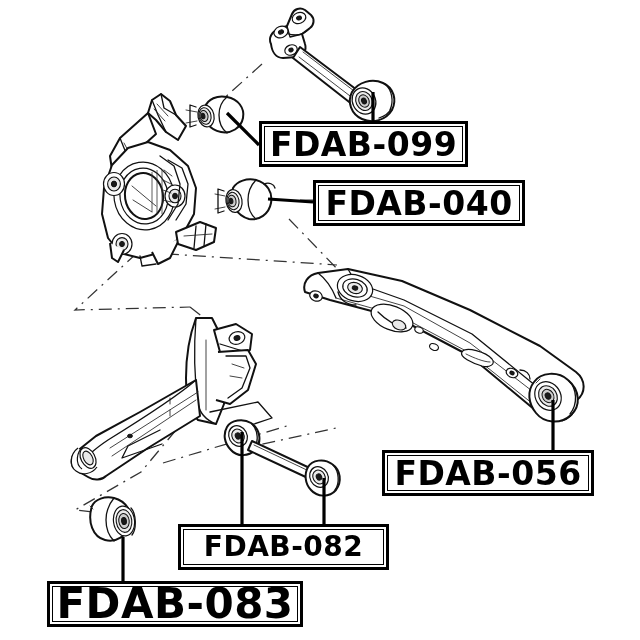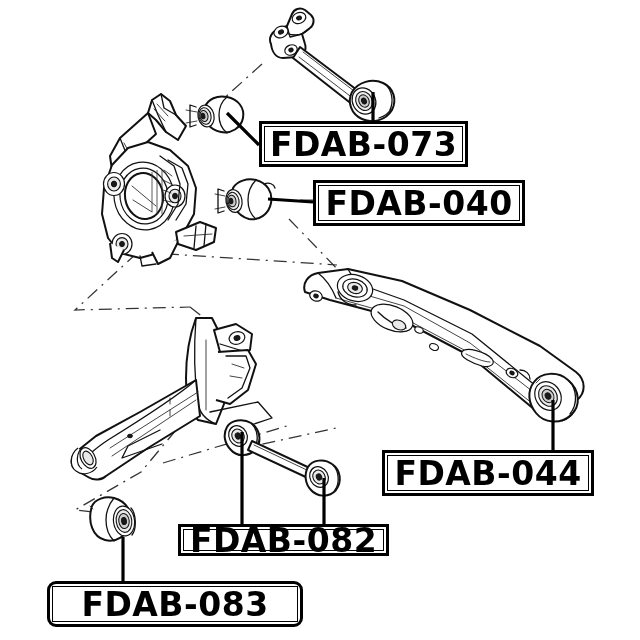--- a/index.html
+++ b/index.html
@@ -320,36 +320,36 @@
 
       <line class="leader" x1="242" y1="525" x2="242" y2="432"></line>
       <line class="leader" x1="324" y1="525" x2="324" y2="478"></line>
 
       <line class="leader" x1="123" y1="582" x2="123" y2="537"></line>
     </g>
   </svg>
 
   <div class="label-box" style="left:259px; top:121px; width:209px; height:46px; font-size:33px;">
     <span class="inner-rule"></span>
-    <span class="label-text">FDAB-073</span>
+    <span class="label-text">FDAB-099</span>
   </div>
 
   <div class="label-box" style="left:313px; top:180px; width:212px; height:46px; font-size:33px;">
     <span class="inner-rule"></span>
     <span class="label-text">FDAB-040</span>
   </div>
 
   <div class="label-box" style="left:382px; top:450px; width:212px; height:46px; font-size:33px;">
     <span class="inner-rule"></span>
-    <span class="label-text">FDAB-044</span>
-  </div>
-
-  <div class="label-box" style="left:178px; top:524px; width:211px; height:32px; font-size:33px;">
+    <span class="label-text">FDAB-056</span>
+  </div>
+
+  <div class="label-box" style="left:178px; top:524px; width:211px; height:46px; font-size:28px;">
     <span class="inner-rule"></span>
     <span class="label-text">FDAB-082</span>
   </div>
 
-  <div class="label-box" style="left:47px; top:581px; width:256px; height:46px; font-size:33px;border-radius:9px;">
+  <div class="label-box" style="left:47px; top:581px; width:256px; height:46px; font-size:42px;">
     <span class="inner-rule"></span>
     <span class="label-text">FDAB-083</span>
   </div>
 
 </div>
 
 </body></html>

